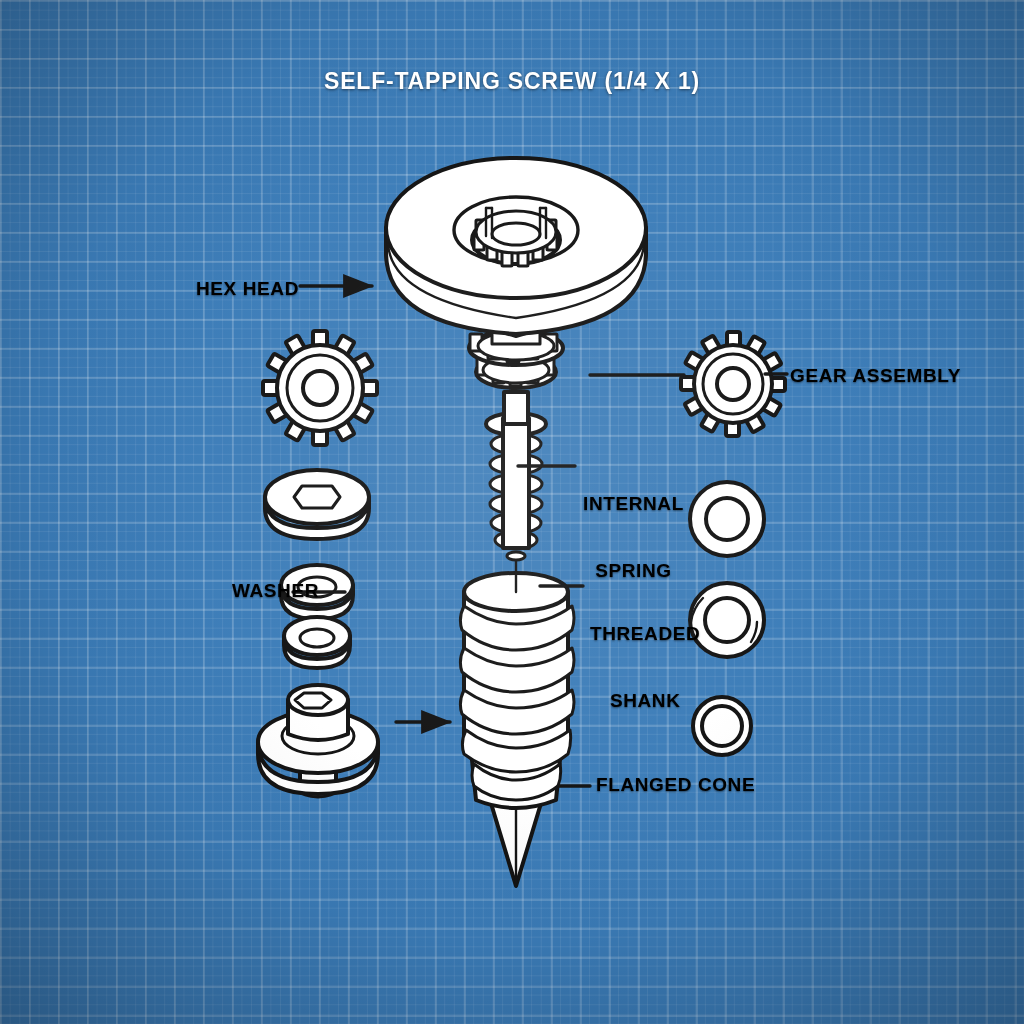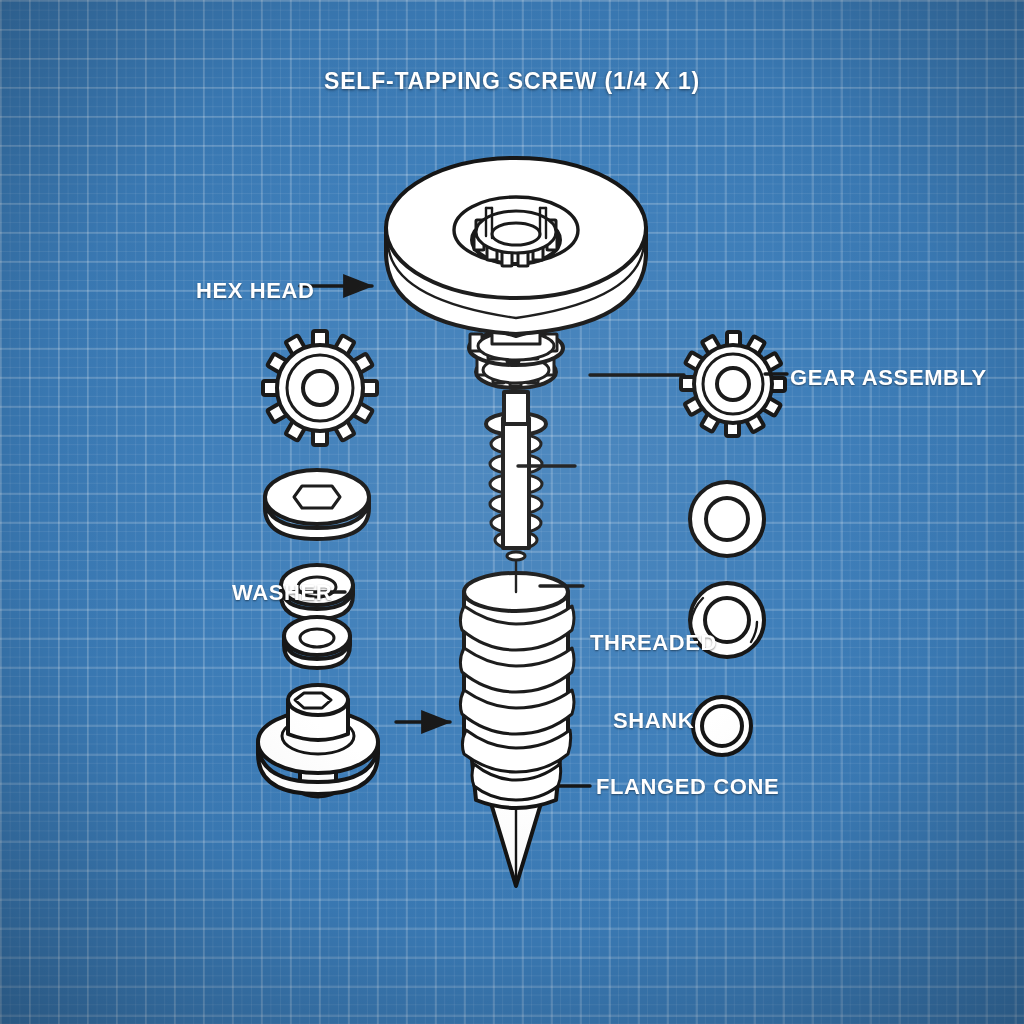--- a/index.html
+++ b/index.html
@@ -40,22 +40,22 @@
         rgba(0,0,0,0.20) 86%,
         rgba(0,0,0,0.30) 100%);
   }
   #art {
     position: absolute;
     inset: 0;
   }
   
   .label {
     position: absolute;
-    color: #ffffff;
-    font-size: 22px;
+    color: #000000;
+    font-size: 19px;
     font-weight: 600;
     letter-spacing: 0.6px;
     white-space: pre;
     text-shadow: 0 1px 2px rgba(0,0,0,0.45);
     line-height: 1.18;
   }
   .label.two-line { text-align: center; }
   #title {
     position: absolute;
     left: 0; right: 0;
@@ -307,20 +307,24 @@
   </svg>
 
   <div id="vignette"></div>
 
   <div id="title">SELF-TAPPING SCREW (1/4 X 1)</div>
 
   <div class="label" style="left:196px; top:278px;">HEX HEAD</div>
 
   <div class="label" style="left:790px; top:365px;text-align:right;">GEAR ASSEMBLY</div>
 
+  <div class="label two-line" style="left:583px; top:448px;">
+    <div>INTERNAL</div>
+    <div>SPRING</div>
+  </div>
 
   <div class="label" style="left:188px; top:580px;margin-left:44px;">WASHER</div>
 
   <div class="label two-line" style="left:590px; top:578px;">
     <div>THREADED</div>
     <div>SHANK</div>
   </div>
 
   <div class="label" style="left:596px; top:774px;">FLANGED CONE</div>
 

